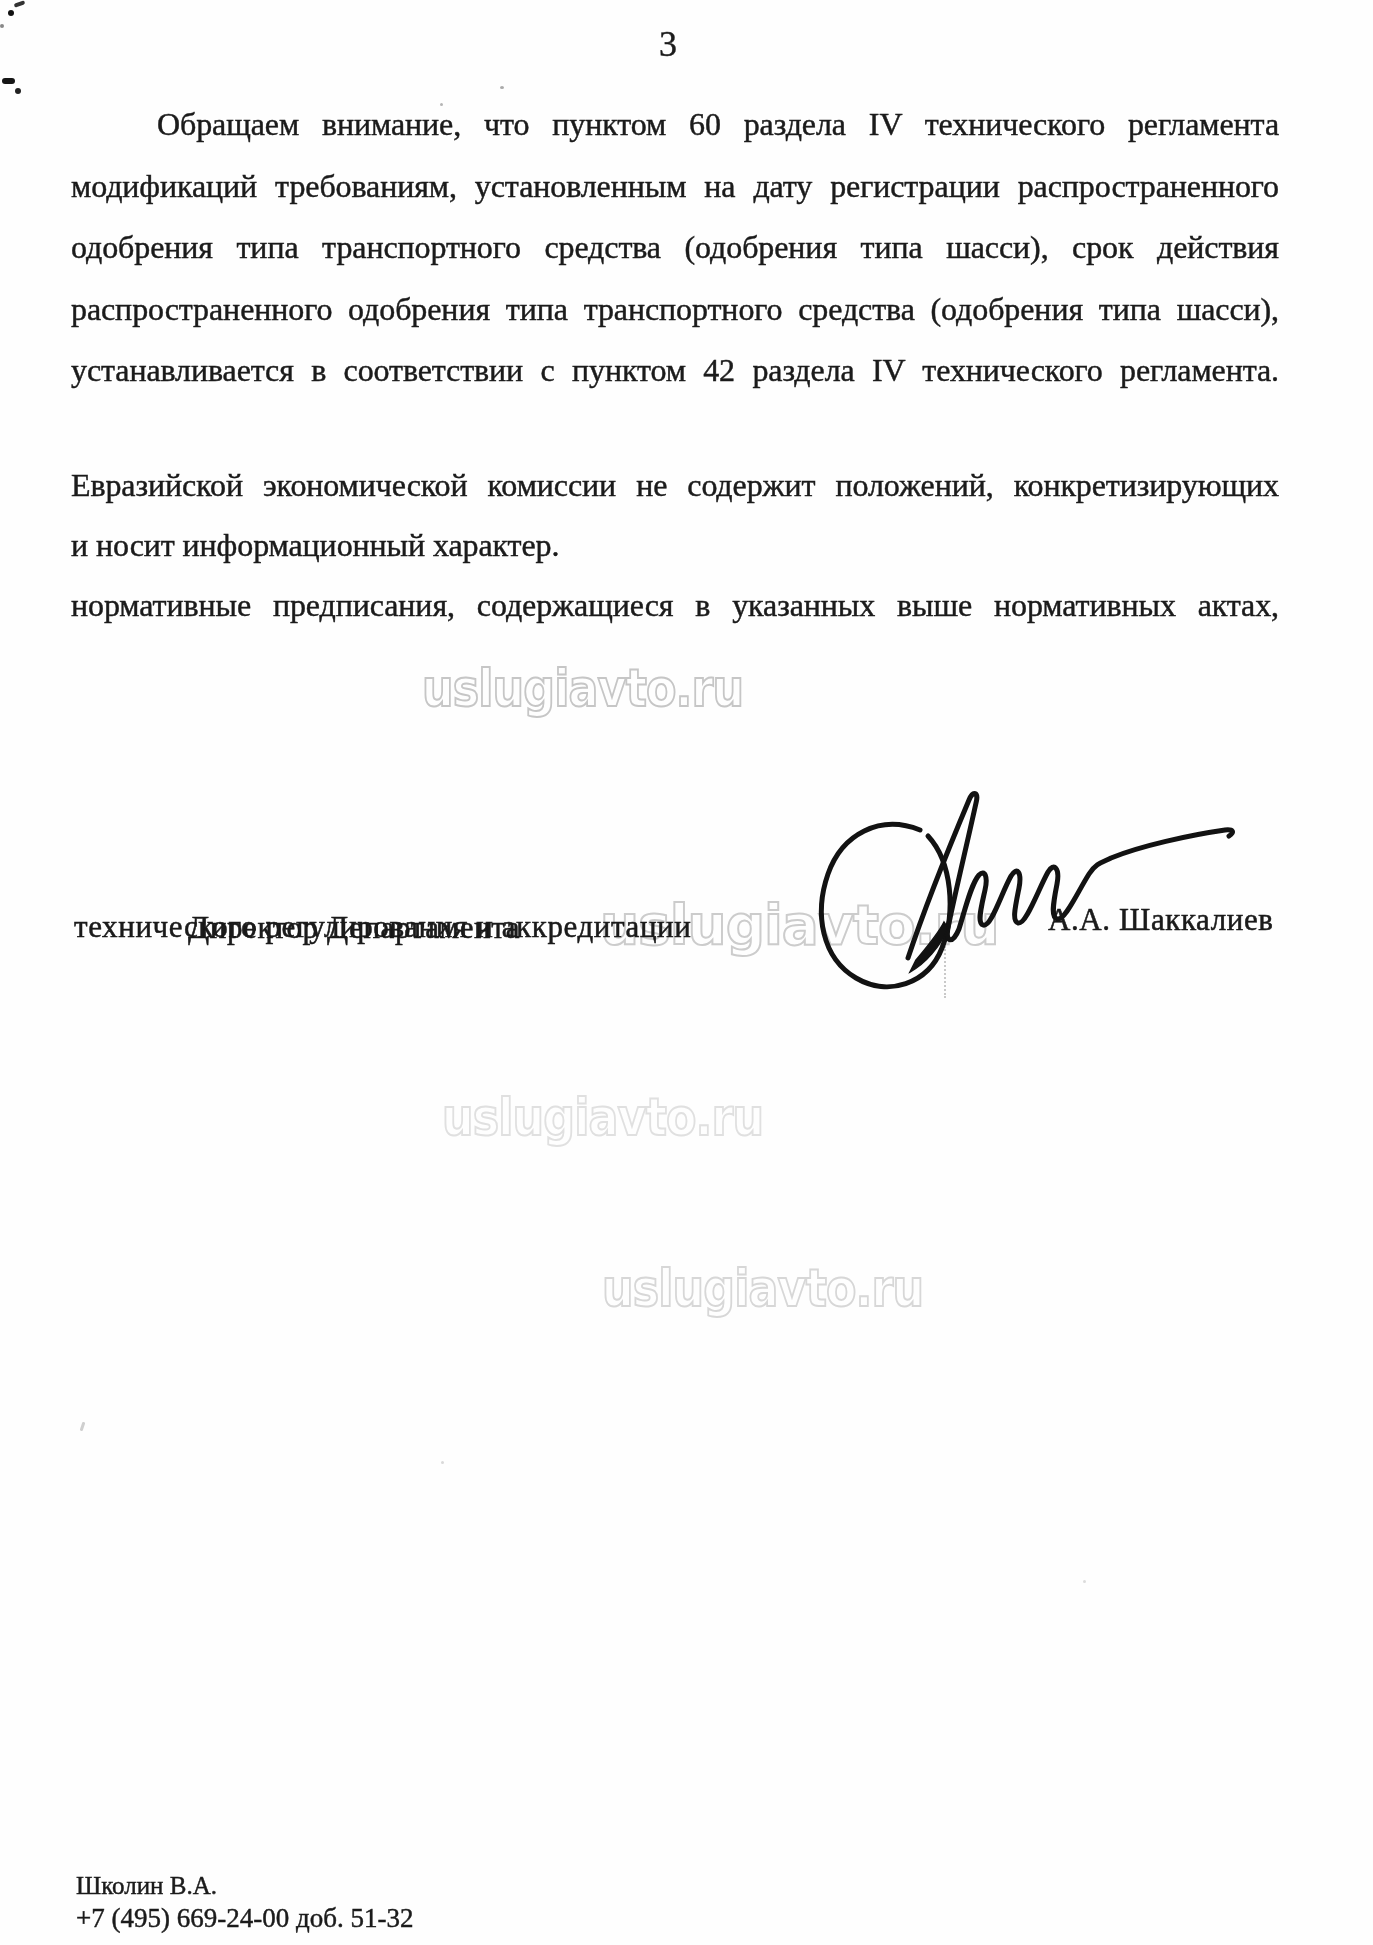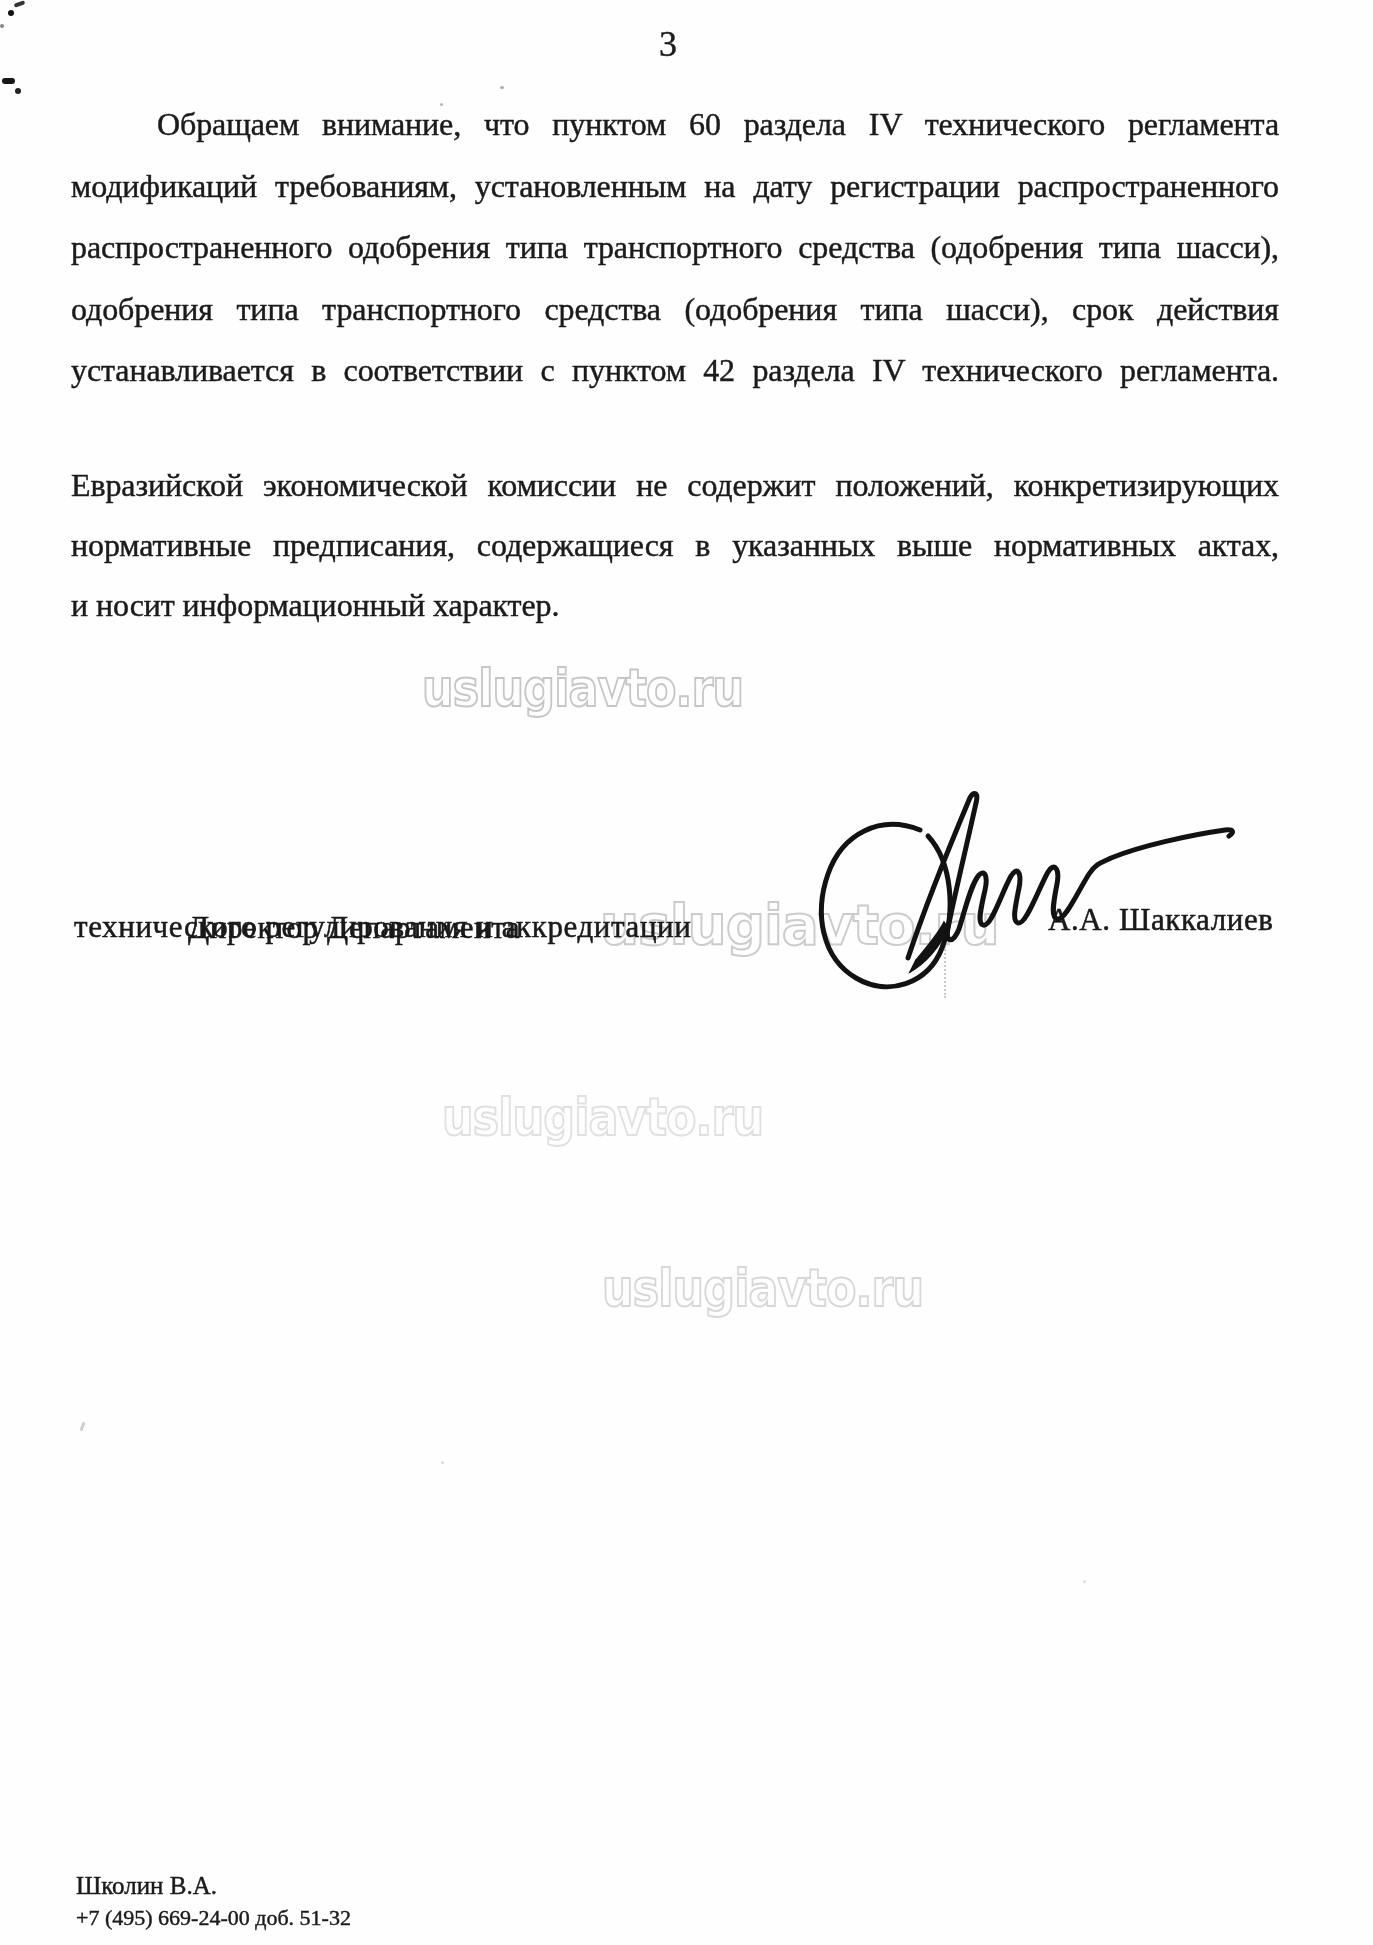--- a/index.html
+++ b/index.html
@@ -67,21 +67,21 @@
     border-left:2px dotted #c9c9c9; z-index:1;
   }
   
   .footer-name {
     position:absolute; left:76px; top:1870px;
     font-size:25px; line-height:32px;
     -webkit-text-stroke:0.45px #1b1b1b;
   }
   .footer-phone {
     position:absolute; left:76px; top:1902px;
-    font-size:22px; line-height:32px;
+    font-size:27px; line-height:32px;
     -webkit-text-stroke:0.45px #1b1b1b;
   }
   
   .speck { position:absolute; border-radius:50%; }
   .sp1  { left:14px;  top:2px;    width:11px; height:4px; background:#333; transform:rotate(-20deg); border-radius:2px; }
   .sp2  { left:8px;   top:10px;   width:6px;  height:6px; background:#111; }
   .sp3  { left:0px;   top:24px;   width:4px;  height:4px; background:#888; }
   .sp4  { left:2px;   top:78px;   width:13px; height:6px; background:#161616; border-radius:3px; }
   .sp5  { left:15px;  top:88px;   width:6px;  height:6px; background:#222; }
   .sp6  { left:500px; top:86px;   width:4px;  height:3px; background:#aaa; }
@@ -98,29 +98,29 @@
   <div class="page-number">3</div>
 
   <div class="wm wm1">uslugiavto.ru</div>
   <div class="wm wm2">uslugiavto.ru</div>
   <div class="wm wm3">uslugiavto.ru</div>
   <div class="wm wm4">uslugiavto.ru</div>
 
   <div class="para p1">
     <div class="tline indent">Обращаем внимание, что пунктом 60 раздела IV технического регламента</div>
     <div class="tline">модификаций требованиям, установленным на дату регистрации распространенного</div>
+    <div class="tline">одобрения типа транспортного средства (одобрения типа шасси), срок действия</div>
     <div class="tline">распространенного одобрения типа транспортного средства (одобрения типа шасси),</div>
-    <div class="tline">одобрения типа транспортного средства (одобрения типа шасси), срок действия</div>
     <div class="tline">устанавливается в соответствии с пунктом 42 раздела IV технического регламента.</div>
   </div>
 
   <div class="para p2">
     <div class="tline">Евразийской экономической комиссии не содержит положений, конкретизирующих</div>
+    <div class="tline last">и носит информационный характер.</div>
     <div class="tline">нормативные предписания, содержащиеся в указанных выше нормативных актах,</div>
-    <div class="tline last">и носит информационный характер.</div>
   </div>
 
   <div class="sig-title1">Директор Департамента</div>
   <div class="sig-title2">технического регулирования и аккредитации</div>
   <div class="sig-name">А.А. Шаккалиев</div>
 
   <svg class="sig-svg" width="500" height="235" viewBox="0 0 500 235">
 
     <path d="M 150,68 C 110,52 72,72 58,112 C 44,152 52,196 86,216 C 118,235 158,222 172,186 C 186,150 182,100 158,74" fill="none" stroke="#121212" stroke-width="5" stroke-linecap="round"></path>
 

